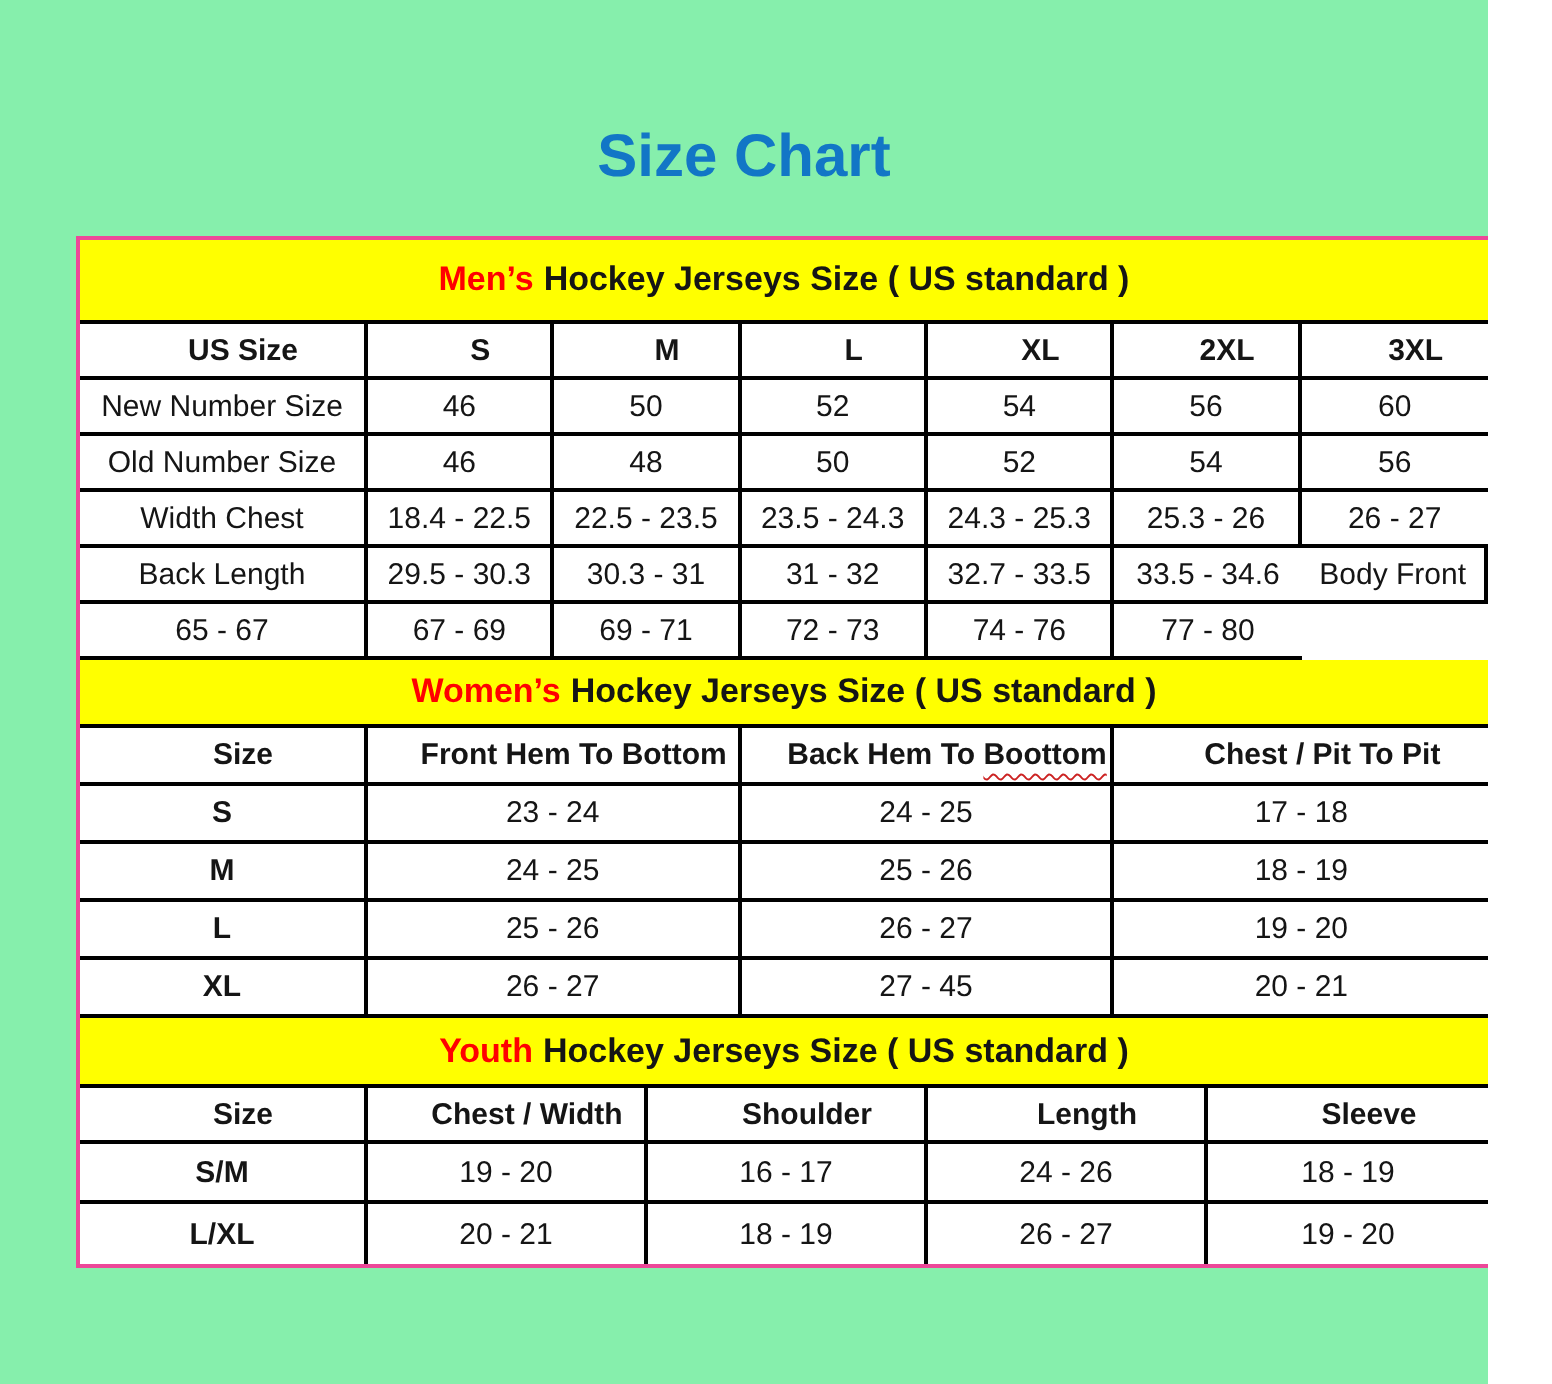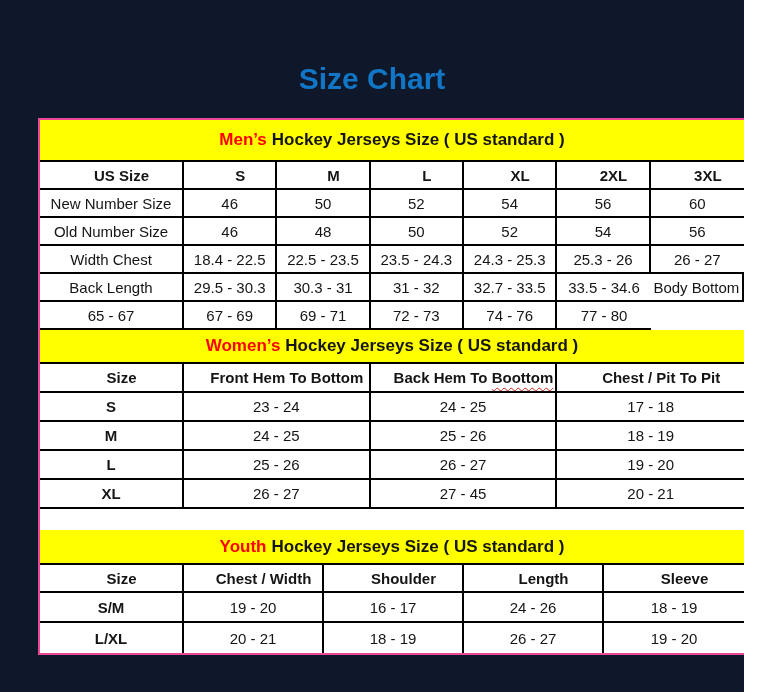--- a/index.html
+++ b/index.html
@@ -1,20 +1,20 @@
 <!DOCTYPE html>
 <html><head>
 <meta charset="utf-8">
 <style>
   html, body { margin: 0; padding: 0; background: #ffffff; }
   .page {
     position: relative;
     width: 744px;
     height: 692px;
-    background: #0f172a;
+    background: #86efac;
     overflow: hidden;
     font-family: "Liberation Sans", "DejaVu Sans", sans-serif;
     color: #151515;
   }
   .page-title {
     margin: 0;
     padding-top: 62px;
     text-align: center;
     font-size: 30px;
     font-weight: bold;
@@ -37,21 +37,21 @@
     font-weight: bold;
     font-size: 17px;
     display: flex;
     align-items: center;
     justify-content: center;
     gap: 5px;
   }
   .banner .hl { color: #ff0000; }
   .banner-men   { height: 40px; }
   .banner-women { height: 32px; }
-  .banner-youth { height: 33px; margin-top: 21px; }
+  .banner-youth { height: 33px; }
   .grid { display: grid; }
   .grid-men   { grid-template-columns: 144px repeat(6, 1fr); grid-auto-rows: 28px; }
   .grid-women { grid-template-columns: 144px repeat(3, 1fr); grid-auto-rows: 29px; }
   .grid-youth { grid-template-columns: 144px repeat(4, 1fr); }
   .grid-youth .cell { height: 30px; }
   .grid-youth .head { height: 28px; }
   .cell {
     display: flex;
     align-items: center;
     justify-content: center;
@@ -120,21 +120,21 @@
         <div class="cell">25.3 - 26</div>
         <div class="cell col-last">26 - 27</div>
 
         <div class="cell">Back Length</div>
         <div class="cell">29.5 - 30.3</div>
         <div class="cell">30.3 - 31</div>
         <div class="cell">31 - 32</div>
         <div class="cell">32.7 - 33.5</div>
         <div class="cell col-last">33.5 - 34.6</div>
 
-        <div class="cell">Body Bottom</div>
+        <div class="cell">Body Front</div>
         <div class="cell">65 - 67</div>
         <div class="cell">67 - 69</div>
         <div class="cell">69 - 71</div>
         <div class="cell">72 - 73</div>
         <div class="cell">74 - 76</div>
         <div class="cell col-last">77 - 80</div>
       </div>
     </div>
 
     <div class="section">

